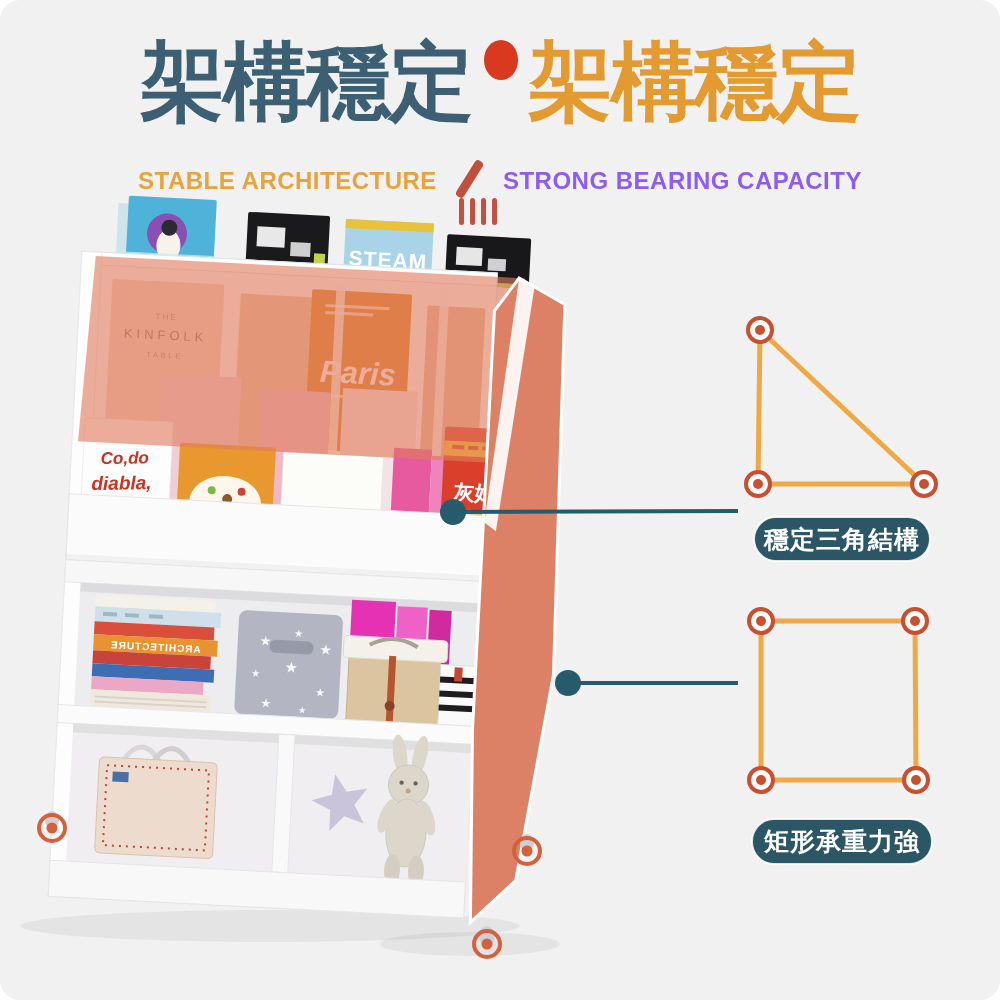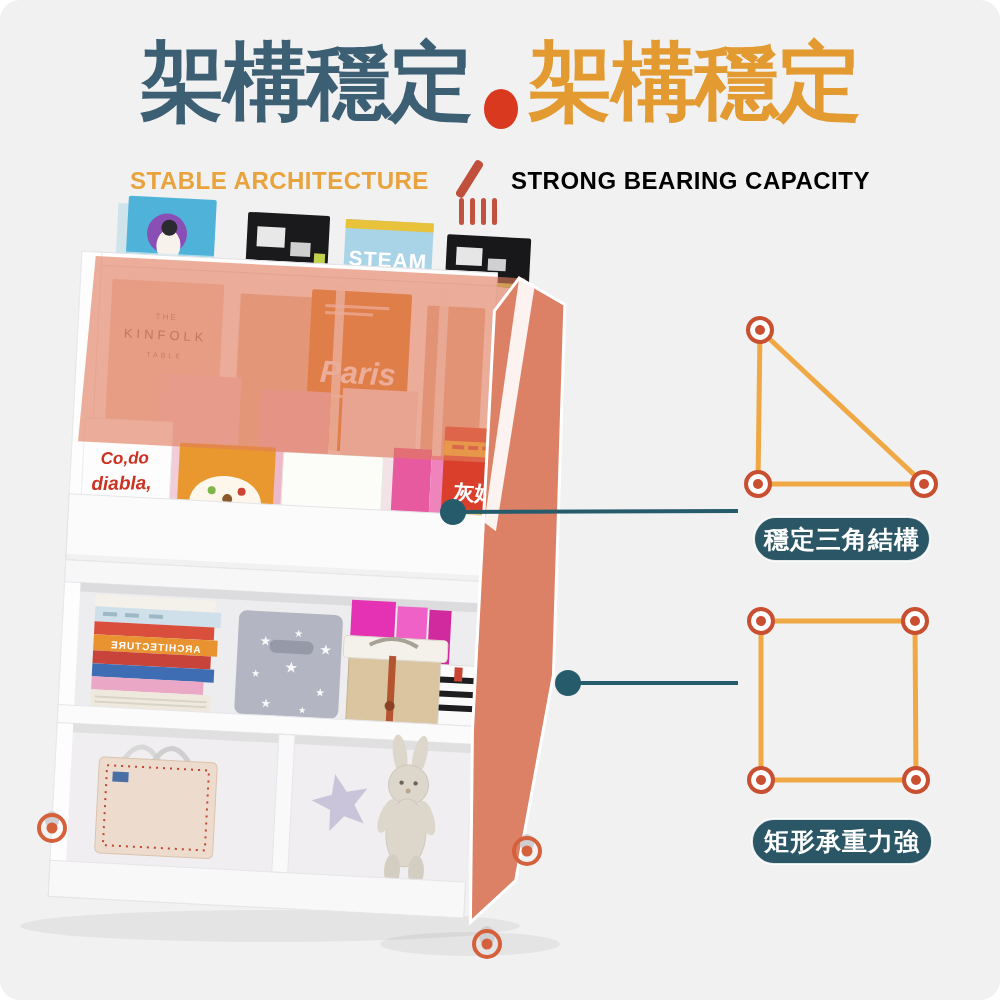--- a/index.html
+++ b/index.html
@@ -6,37 +6,37 @@
   .canvas{
     position:relative;width:1000px;height:1000px;margin:0 auto;
     background:#f1f1f2;border-radius:20px;overflow:hidden;
     font-family:"Liberation Sans", sans-serif;
   }
   .scene{position:absolute;left:0;top:0;}
   svg text{font-family:"Liberation Sans", sans-serif;}
   
   .title-row{
     position:absolute;left:0;top:34px;width:100%;
-    display:flex;justify-content:center;align-items:flex-end;
+    display:flex;justify-content:center;align-items:flex-start;
     font-size:85px;font-weight:800;letter-spacing:-2px;line-height:1.12;
     white-space:nowrap;
   }
   .title-left{color:#3c5f73;}
   .title-right{color:#e39b31;}
   .title-dot{
     display:inline-block;width:34px;height:40px;border-radius:50%;
     background:#d9391f;margin:6px 10px 0 12px;flex:0 0 auto;
   }
   .subtitle-row{
     position:absolute;left:0;top:158px;width:100%;
-    display:flex;justify-content:center;align-items:center;gap:20px;
+    display:flex;justify-content:center;align-items:center;gap:12px;
     font-size:24px;font-weight:700;letter-spacing:0.5px;white-space:nowrap;
   }
   .subtitle-left{color:#e8a33c;}
-  .subtitle-right{color:#000000;}
+  .subtitle-right{color:#8b5cf6;}
   .sep-wrap{position:relative;width:42px;height:46px;flex:0 0 aupx;}
   .slash{
     position:absolute;left:16px;top:0px;width:9px;height:42px;border-radius:4px;
     background:#c0503c;transform:rotate(32deg);
   }
   .bars{
     position:absolute;left:459px;top:198px;display:flex;gap:6px;
   }
   .bars span{display:block;width:5px;height:27px;border-radius:2.5px;background:#c0523f;}
 </style>

